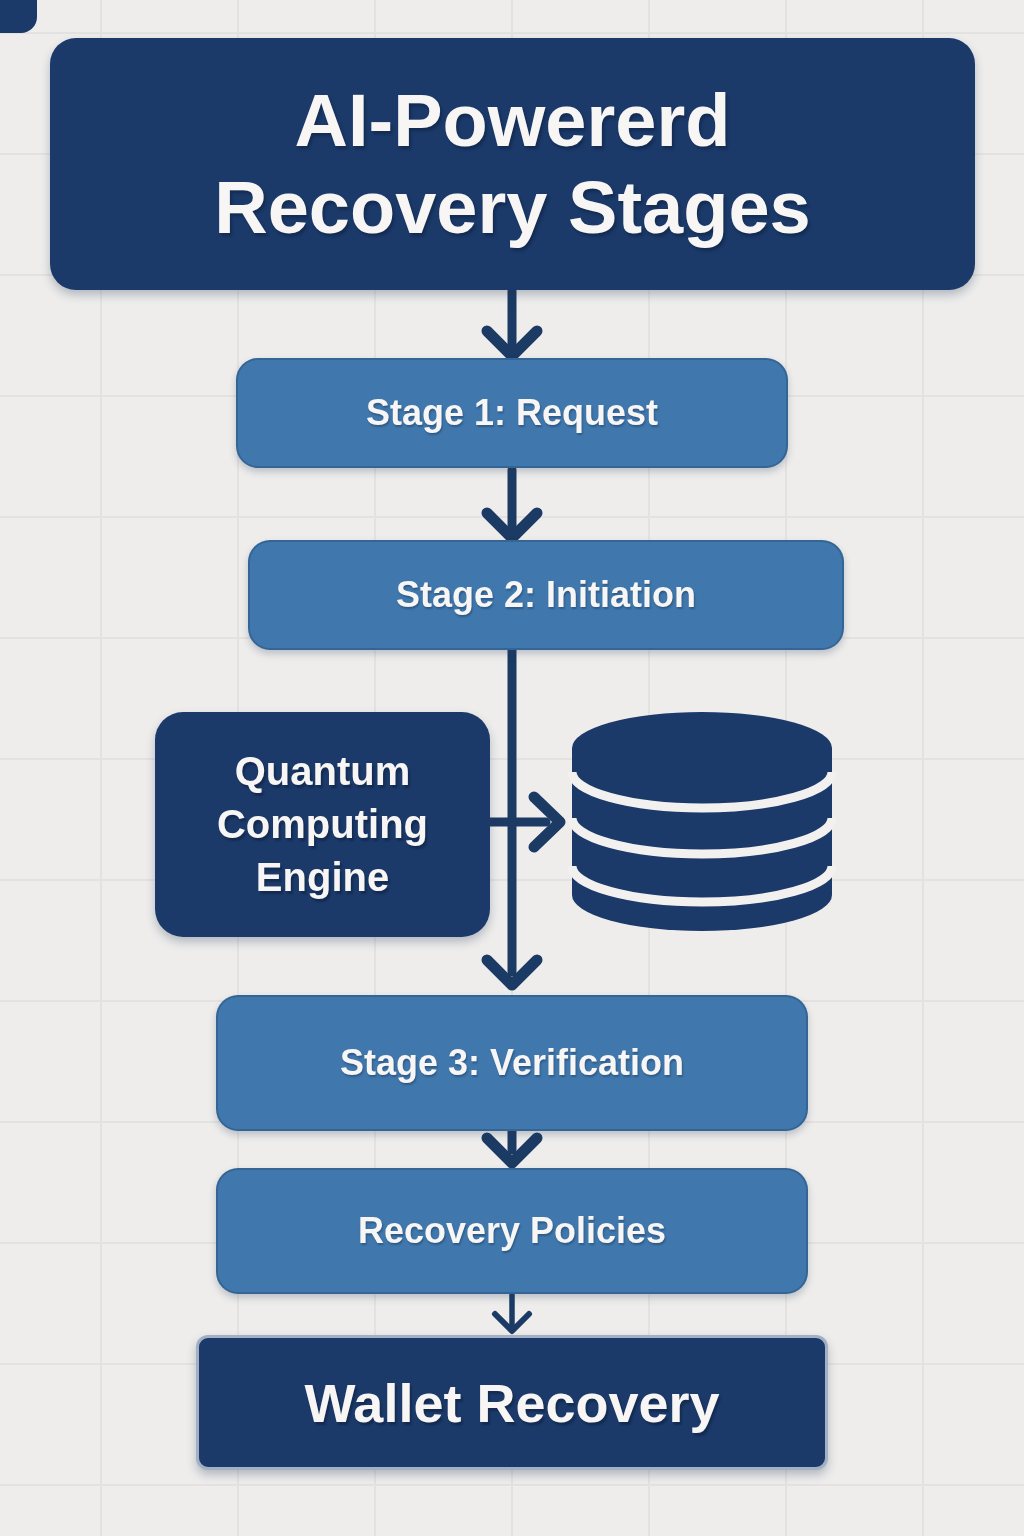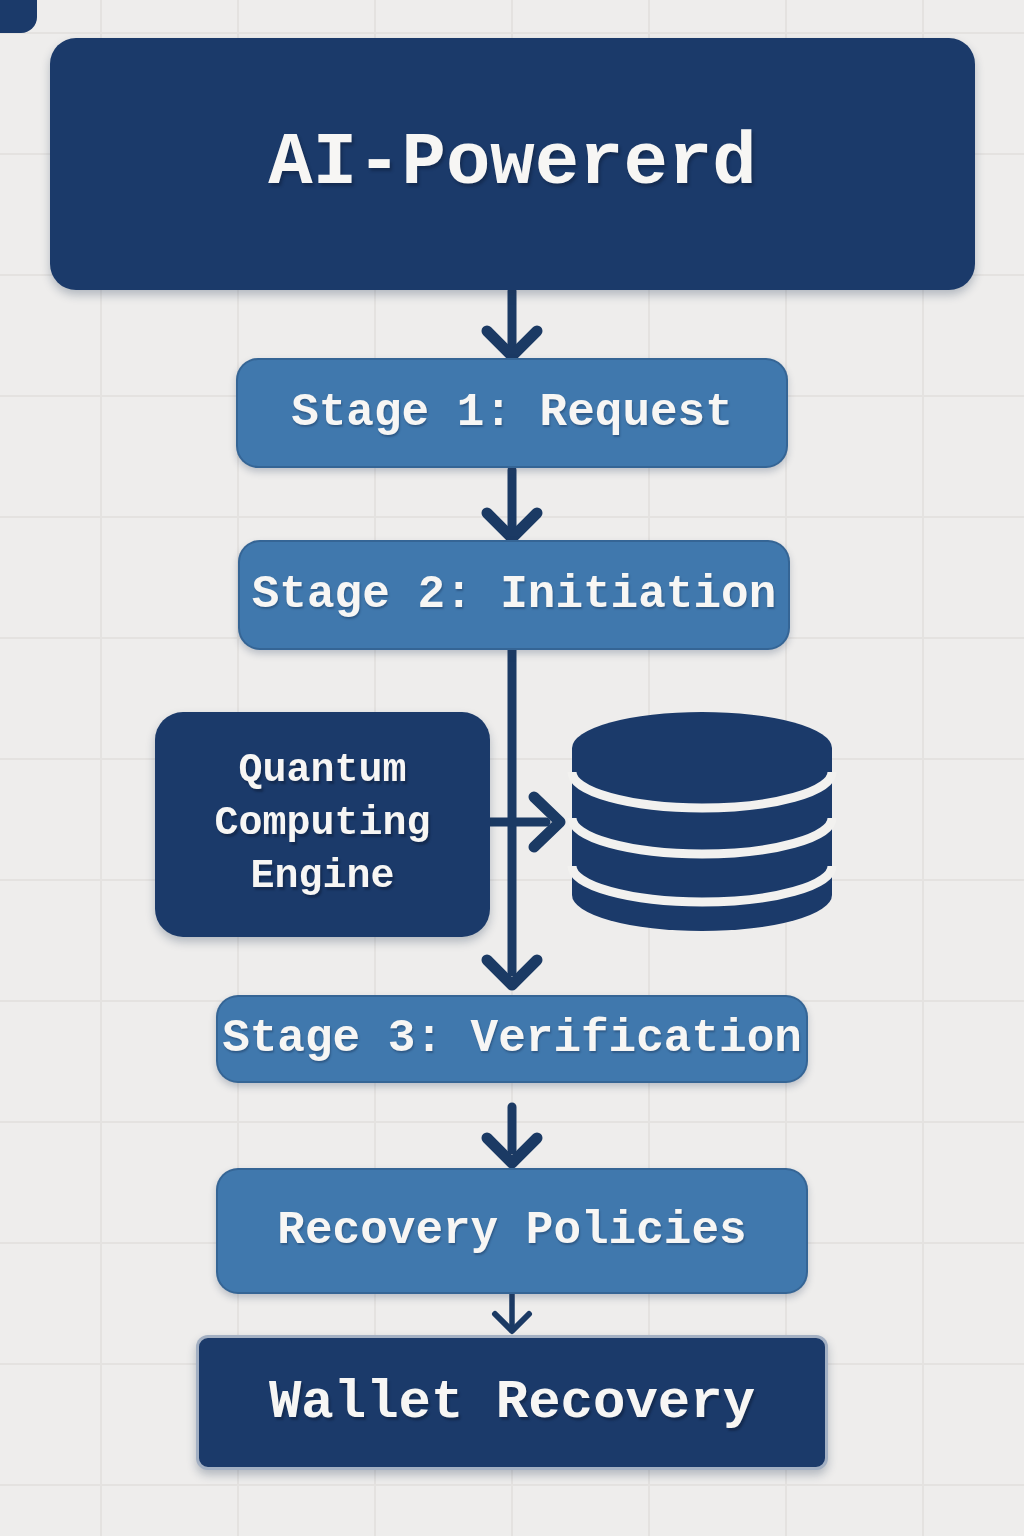--- a/index.html
+++ b/index.html
@@ -32,46 +32,45 @@
     background:var(--navy);
     border-radius:0 0 16px 0;
   }
   .node{
     position:absolute;
     display:flex;align-items:center;justify-content:center;
     text-align:center;
     color:var(--text);
     font-weight:bold;
     box-sizing:border-box;
-    font-family:Liberation Mono, monospace;
   }
   .node.navy{
     background:var(--navy);
     box-shadow:0 5px 10px rgba(30,50,80,.28);
   }
   .node.blue{
     background:var(--blue);
     border:2px solid rgba(20,45,80,.25);
     box-shadow:0 4px 7px rgba(40,60,90,.25);
   }
   .title-box{
     left:50px;top:38px;width:925px;height:252px;
     border-radius:26px;
     font-size:74px;line-height:1.18;
     flex-direction:column;
     text-shadow:2px 3px 3px rgba(8,18,38,.35);
   }
   .stage-box{
-    font-size:46px;
+    font-size:36px;
     border-radius:22px;
     text-shadow:1px 2px 2px rgba(15,35,65,.35);
   }
   #stage1{left:236px;top:358px;width:552px;height:110px;}
-  #stage2{left:238px;top:540px;width:552px;height:110px;}
-  #stage3{left:216px;top:995px;width:592px;height:88px;}
+  #stage2{left:248px;top:540px;width:596px;height:110px;}
+  #stage3{left:216px;top:995px;width:592px;height:136px;}
   #policies{left:216px;top:1168px;width:592px;height:126px;}
   .quantum-box{
     left:155px;top:712px;width:335px;height:225px;
     border-radius:28px;
     font-size:40px;line-height:1.32;
     padding:2px 10px;
     text-shadow:2px 3px 2px rgba(8,18,38,.35);
   }
   .wallet-box{
     left:196px;top:1335px;width:632px;height:135px;
@@ -128,20 +127,21 @@
     <g>
       <path d="M 572 748 A 130 36 0 0 1 832 748 L 832 895 A 130 36 0 0 1 572 895 Z" fill="#1b3a6a"></path>
       <path d="M 572 772 A 130 36 0 0 0 832 772" fill="none" stroke="#f2f1ef" stroke-width="9"></path>
       <path d="M 572 818 A 130 36 0 0 0 832 818" fill="none" stroke="#f2f1ef" stroke-width="9"></path>
       <path d="M 572 866 A 130 36 0 0 0 832 866" fill="none" stroke="#f2f1ef" stroke-width="9"></path>
     </g>
   </svg>
 
   <div class="node navy title-box">
     <div>AI-Powererd</div>
+    <div>Recovery Stages</div>
   </div>
 
   <div id="stage1" class="node blue stage-box">Stage 1: Request</div>
 
   <div id="stage2" class="node blue stage-box">Stage 2: Initiation</div>
 
   <div class="node navy quantum-box">Quantum Computing Engine</div>
 
   <div id="stage3" class="node blue stage-box">Stage 3: Verification</div>
 

